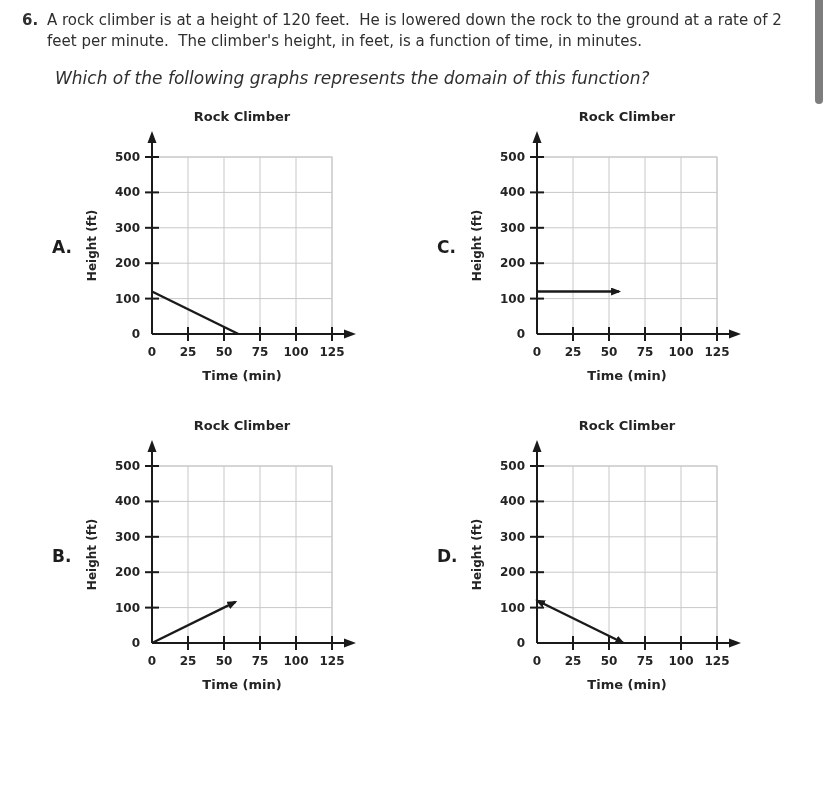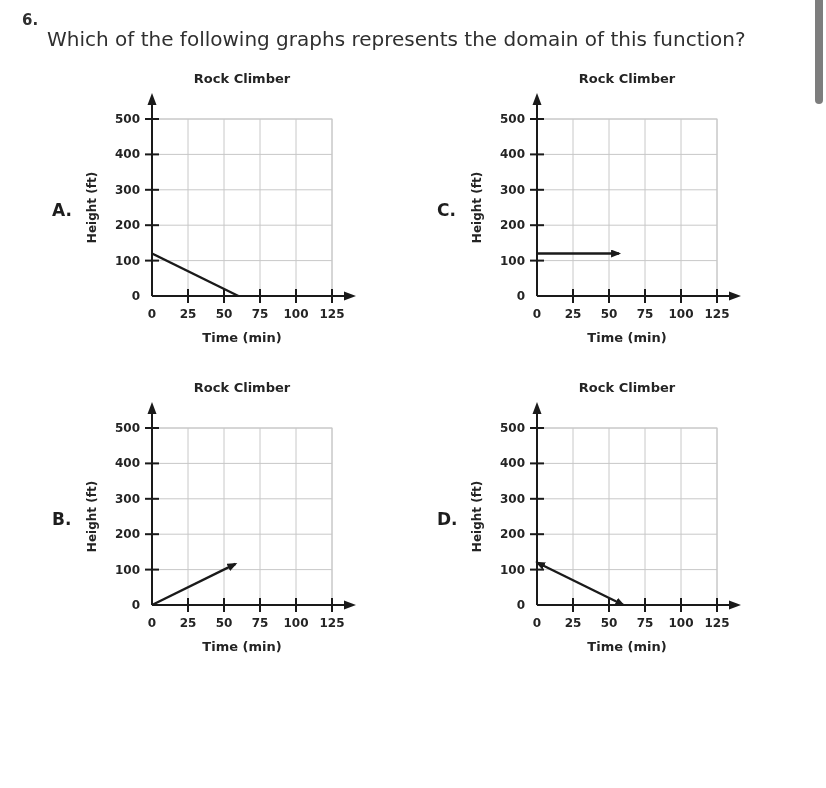--- a/index.html
+++ b/index.html
@@ -9,41 +9,42 @@
     color:#2f2f2f;position:relative;
   }
   .scroll-thumb{
     position:absolute;top:0;right:3px;width:8px;height:104px;
     border-radius:0 0 4px 4px;z-index:5;
   }
   .question{display:flex;padding:10px 30px 0 22px;}
   .q-num{font-weight:bold;font-size:15px;width:25px;flex:0 0 auto;line-height:1.4;}
   .q-body{max-width:748px;}
   .q-text{margin:0;font-size:15px;line-height:1.4;white-space:pre-wrap;}
-  .q-prompt{margin:15px 0 0 0;font-size:20px;line-height:1.4;}
+  .q-prompt{margin:15px 0 0 8px;font-size:17px;line-height:1.4;font-style:italic;}
   .charts-grid{
     display:grid;grid-template-columns:1fr 1fr;
     row-gap:24px;column-gap:8px;
     padding:14px 12px 0 52px;
   }
   .chart-cell{display:flex;align-items:center;margin:0;}
   .choice-letter{
     font-weight:bold;font-size:17px;color:#1d1d1d;
     width:30px;flex:0 0 auto;
   }
   .chart-svg{display:block;}
 </style>
 </head>
 <body>
 
 <div class="scroll-thumb" style="background: rgb(125, 125, 125);"></div>
 
 <div class="question">
   <span class="q-num">6.</span>
   <div class="q-body">
+    <p class="q-text">A rock climber is at a height of 120 feet.  He is lowered down the rock to the ground at a rate of 2 feet per minute.  The climber's height, in feet, is a function of time, in minutes.</p>
     <p class="q-prompt">Which of the following graphs represents the domain of this function?</p>
   </div>
 </div>
 
 <div class="charts-grid">
   <figure class="chart-cell">
     <div class="choice-letter">A.</div>
     <svg class="chart-svg" width="280" height="285" viewBox="0 0 280 285">
         <defs>
           <marker id="ae0" markerWidth="12" markerHeight="10" refX="8" refY="4" orient="auto" markerUnits="userSpaceOnUse">

